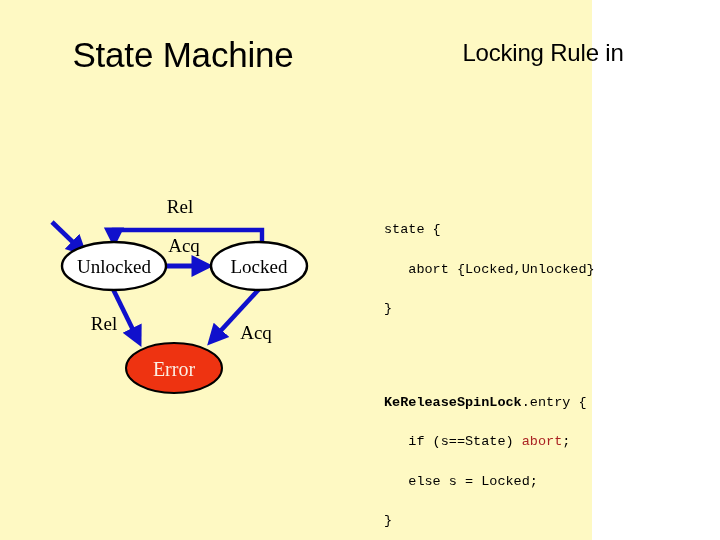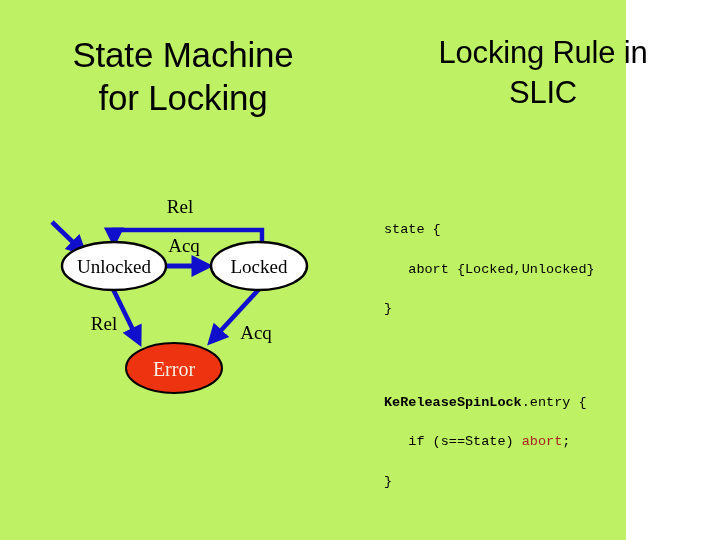--- a/index.html
+++ b/index.html
@@ -14,22 +14,21 @@
     overflow: hidden;
     font-family: "Liberation Sans", sans-serif;
     -webkit-font-smoothing: none;
   }
 
   .slide {
     position: absolute;
     inset: 0;
     width: 592px;
     height: 540px;
-    background: #bef264;
-    padding-left: 34px;
+    background: #fef9c3;
   }
 
   
   .title-left {
     position: absolute;
     left: 18px;
     top: 33px;
     width: 330px;
     text-align: center;
     font-family: "Liberation Sans", sans-serif;
@@ -38,21 +37,21 @@
     color: #000000;
     letter-spacing: -0.2px;
   }
   .title-right {
     position: absolute;
     left: 378px;
     top: 33px;
     width: 330px;
     text-align: center;
     font-family: "Liberation Sans", sans-serif;
-    font-size: 31px;
+    font-size: 24px;
     line-height: 40px;
     color: #000000;
     letter-spacing: -0.2px;
   }
 
   
   .diagram {
     position: absolute;
     left: 0px;
     top: 180px;
@@ -79,26 +78,24 @@
   .tok-fn { font-weight: bold; color: #000000; }
   .tok-abort { font-weight: normal; color: #AA2222; }
 </style>
 </head>
 <body>
 
 <div class="slide">
 
   <div class="title-left">
     <div>State Machine</div>
-    <div>for Locking</div>
   </div>
 
   <div class="title-right">
     <div>Locking Rule in</div>
-    <div>SLIC</div>
   </div>
 
   <div class="diagram">
     <svg width="360" height="230" viewBox="0 0 360 230" xmlns="http://www.w3.org/2000/svg">
       <defs>
         <marker id="ah" markerWidth="5" markerHeight="5" refX="2.4" refY="2.5" orient="auto" markerUnits="strokeWidth">
           <path d="M0,0.2 L4.6,2.5 L0,4.8 z" fill="#1010CC"></path>
         </marker>
       </defs>
 
@@ -138,17 +135,17 @@
 
       <g>
         <ellipse cx="174" cy="188" rx="48" ry="25" fill="#EE3311" stroke="#000000" stroke-width="2"></ellipse>
         <text x="174" y="196" text-anchor="middle" font-family="'Liberation Serif', serif" font-size="20" fill="#FBEFE3">Error</text>
       </g>
     </svg>
   </div>
 
   <div class="code-col">
     <div class="code-block"><div class="code-line"><span>state {</span></div><div class="code-line"><span>   abort {Locked,Unlocked}</span></div><div class="code-line"><span>}</span></div></div>
-    <div class="code-block"><div class="code-line"><span class="tok-fn">KeReleaseSpinLock</span><span>.entry {</span></div><div class="code-line"><span>   if (s==State) </span><span class="tok-abort">abort</span><span>;</span></div><div class="code-line"><span>}</span></div></div>
+    <div class="code-block"><div class="code-line"><span class="tok-fn">KeReleaseSpinLock</span><span>.entry {</span></div><div class="code-line"><span>   if (s==State) </span><span class="tok-abort">abort</span><span>;</span></div><div class="code-line"><span>   else s = Locked;</span></div><div class="code-line"><span>}</span></div></div>
     <div class="code-block"><div class="code-line"><span class="tok-fn">KeReleaseSpinLock</span><span>.entry {</span></div></div>
   </div>
 
 </div>
 
 </body></html>

